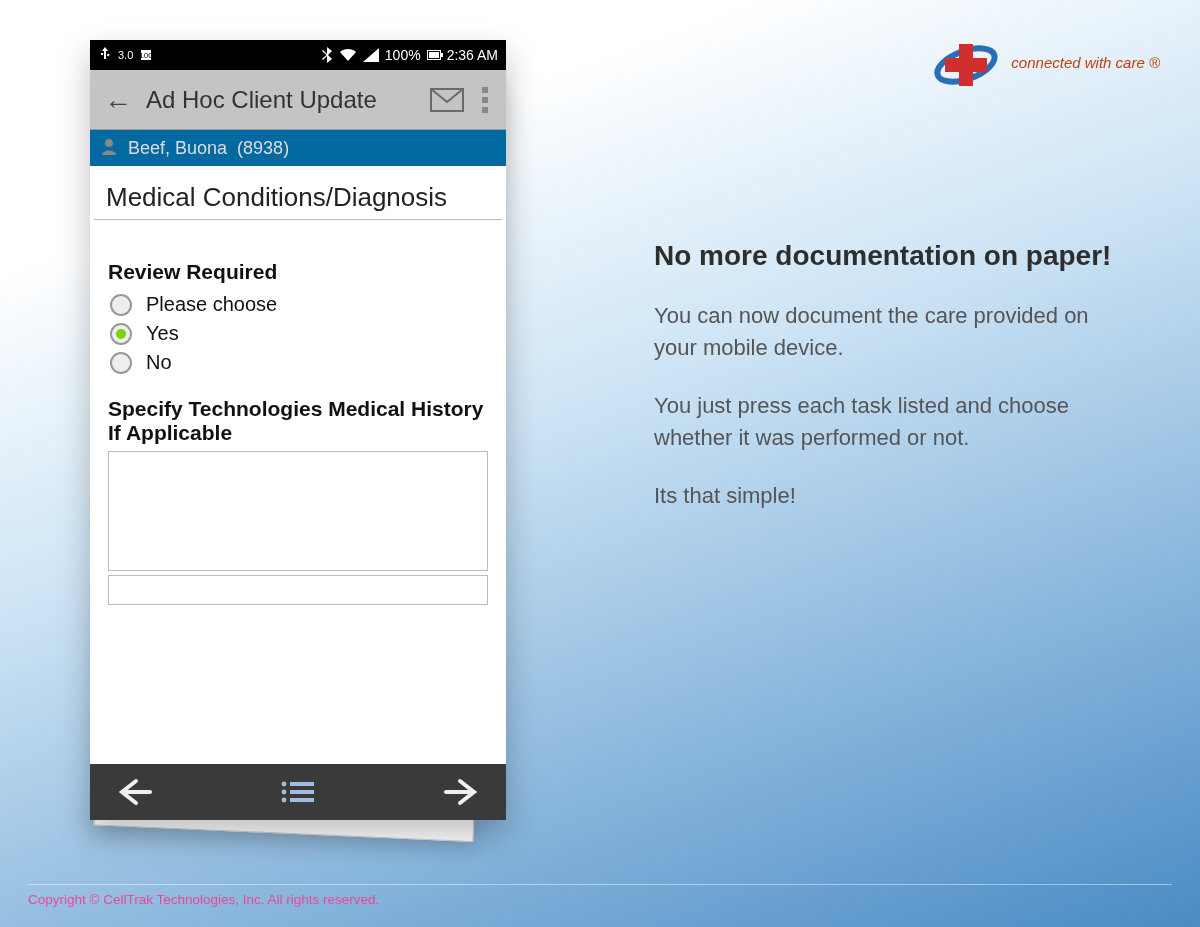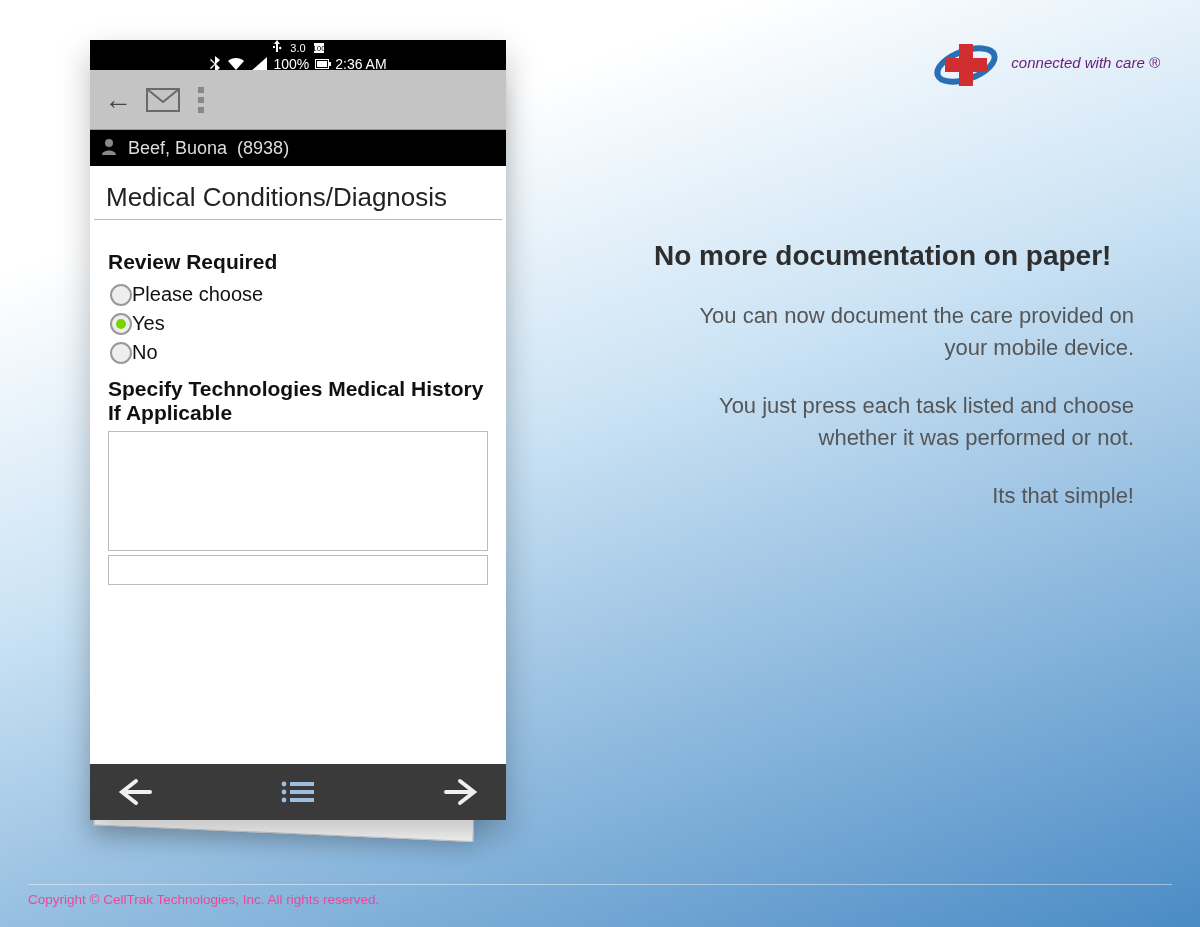--- a/index.html
+++ b/index.html
@@ -33,21 +33,21 @@
   }
   .logo-title {
     font-size: 46px;
     font-weight: bold;
     color: #1e3e64;
     font-style: italic;
     letter-spacing: -1px;
   }
   .logo-tag {
     font-size: 15px;
-    color: #701a75;
+    color: #c2410c;
     font-style: italic;
     text-align: center;
     margin-top: -6px;
   }
 
   
   .copyblock {
     position: absolute;
     left: 654px;
     top: 240px;
@@ -59,21 +59,20 @@
     font-weight: bold;
     color: #2e2e2e;
     margin-bottom: 28px;
     font-family: "Arial Narrow", Arial, sans-serif;
   }
   .copy-p {
     font-size: 22px;
     line-height: 1.45;
     color: #555;
     margin-bottom: 26px;
-    text-align: right;
   }
 
   
   .phone-stack {
     position: absolute;
     left: 90px;
     top: 40px;
     width: 416px;
     height: 784px;
   }
@@ -104,21 +103,20 @@
   
   .statusbar {
     background: #000;
     height: 30px;
     display: flex;
     align-items: center;
     justify-content: space-between;
     padding: 0 8px;
     color: #fff;
     font-size: 14px;
-    flex-direction: column;
   }
   .status-left, .status-right {
     display: flex;
     align-items: center;
     gap: 6px;
   }
   .status-left .usb { font-size: 11px; }
   .status-icon { display:inline-flex; align-items:flex-start; }
   .battery-box {
     width: 14px; height: 10px; border: 1px solid #fff; position:relative;
@@ -155,21 +153,21 @@
   .appheader .overflow {
     width: 22px;
     display:flex; flex-direction:column; gap:4px; align-items:center;
     cursor: pointer;
     padding: 4px;
   }
   .appheader .overflow span { width:6px; height:6px; background:#888; }
 
   
   .clientbar {
-    background: #000000;
+    background: #0369a1;
     height: 36px;
     display: flex;
     align-items: center;
     gap: 10px;
     padding: 0 10px;
     color: #ddd;
     font-size: 18px;
   }
   .clientbar .person {
     color: #888;
@@ -187,27 +185,28 @@
   
   .formbody {
     flex: 1;
     padding: 14px 18px 0;
     overflow: hidden;
     color: #111;
   }
   .field-label {
     font-weight: bold;
     font-size: 21px;
-    margin-top: 10px;
+    margin-top: 20px;
     margin-bottom: 6px;
   }
   .radiogroup { margin-left: 2px; }
   .radio-row {
     display: flex;
     align-items: center;
+    gap: 14px;
     padding: 3px 0;
     font-size: 20px;
     cursor: pointer;
   }
   .radio {
     width: 22px; height: 22px;
     border-radius: 50%;
     border: 2px solid #999;
     background:#eee;
     display:flex; align-items:center; justify-content:center;
@@ -322,20 +321,21 @@
           <span class="battery-box">
               <span class="battery-fill"></span>
             </span>
         </span>
         <span>2:36 AM</span>
       </div>
     </div>
 
     <div class="appheader">
       <div class="back">←</div>
+      <div class="title">Ad Hoc Client Update</div>
       <div class="mail">
         <svg viewBox="0 0 34 24">
             <rect x="1" y="1" width="32" height="22" fill="none" stroke="currentColor" stroke-width="2"></rect>
             <path d="M1 1 L17 14 L33 1" fill="none" stroke="currentColor" stroke-width="2"></path>
           </svg>
       </div>
       <div class="overflow">
         <span></span>
           <span></span>
           <span></span>

